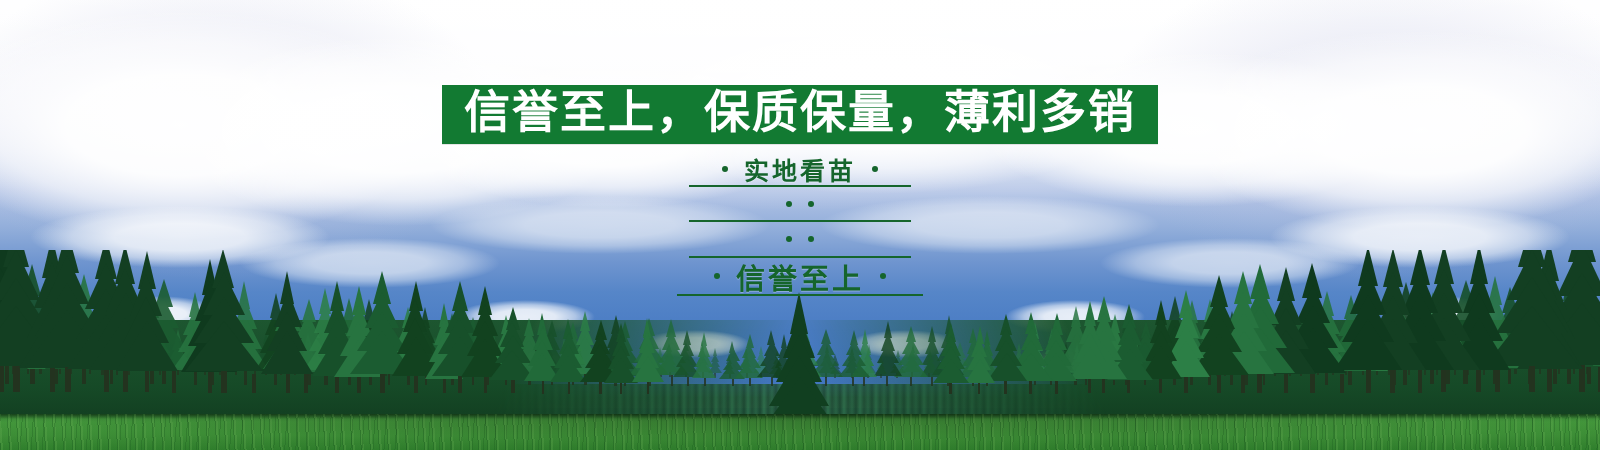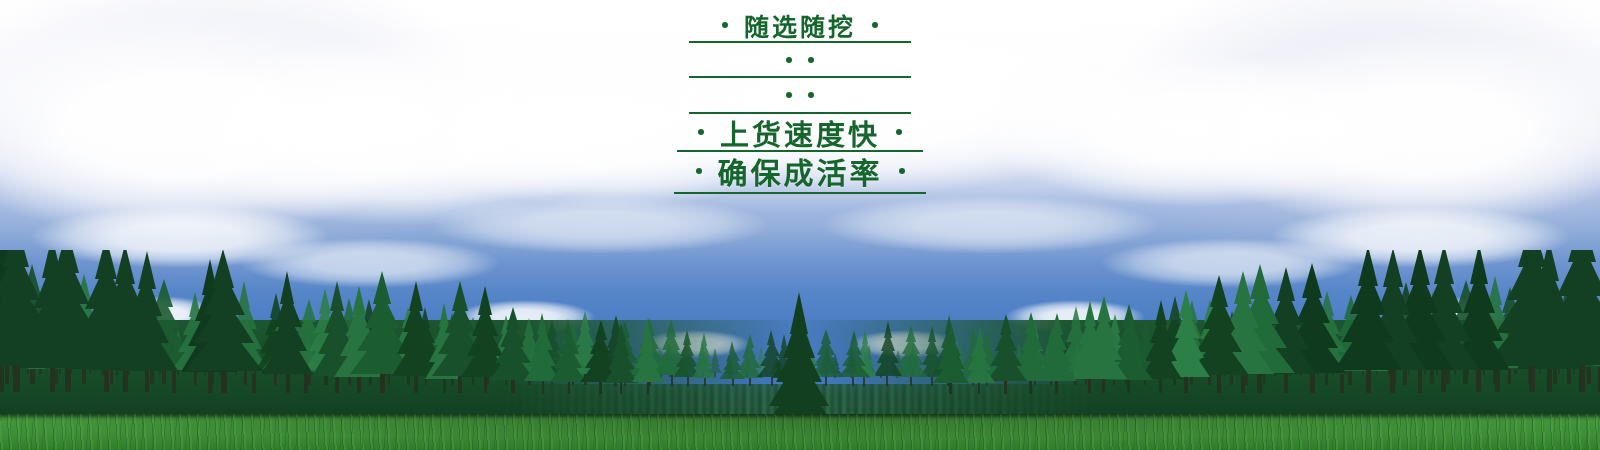--- a/index.html
+++ b/index.html
@@ -2085,52 +2085,49 @@
     <div class="field-edge"></div>
     <div class="field-rows"></div>
     <div class="field-rows r2"></div>
     <div class="field-shade"></div>
     <div class="mound" style="left:286px; top:4px;"></div>
     <div class="mound" style="left:1270px; top:4px;"></div>
   </div>
 
   <div class="content">
 
+    <div class="headline-bar">
+      <span class="headline">信誉至上，保质保量，薄利多销</span>
+    </div>
 
 
     <div class="feature-list">
 
       <div class="feature-row f1">
         <span class="dot"></span>
-        <span class="ftext">随选随挖</span>
+        <span class="ftext">实地看苗</span>
         <span class="dot"></span>
         <span class="rule"></span>
       </div>
 
       <div class="feature-row f2">
         <span class="dot"></span>
         <span class="dot"></span>
         <span class="rule"></span>
       </div>
 
       <div class="feature-row f3">
         <span class="dot"></span>
         <span class="dot"></span>
         <span class="rule"></span>
       </div>
 
       <div class="feature-row f4">
         <span class="dot"></span>
-        <span class="ftext">上货速度快</span>
+        <span class="ftext">信誉至上</span>
         <span class="dot"></span>
         <span class="rule"></span>
       </div>
 
-      <div class="feature-row f5">
-        <span class="dot"></span>
-        <span class="ftext">确保成活率</span>
-        <span class="dot"></span>
-        <span class="rule"></span>
-      </div>
 
     </div>
   </div>
 </div>
 
 </body></html>

